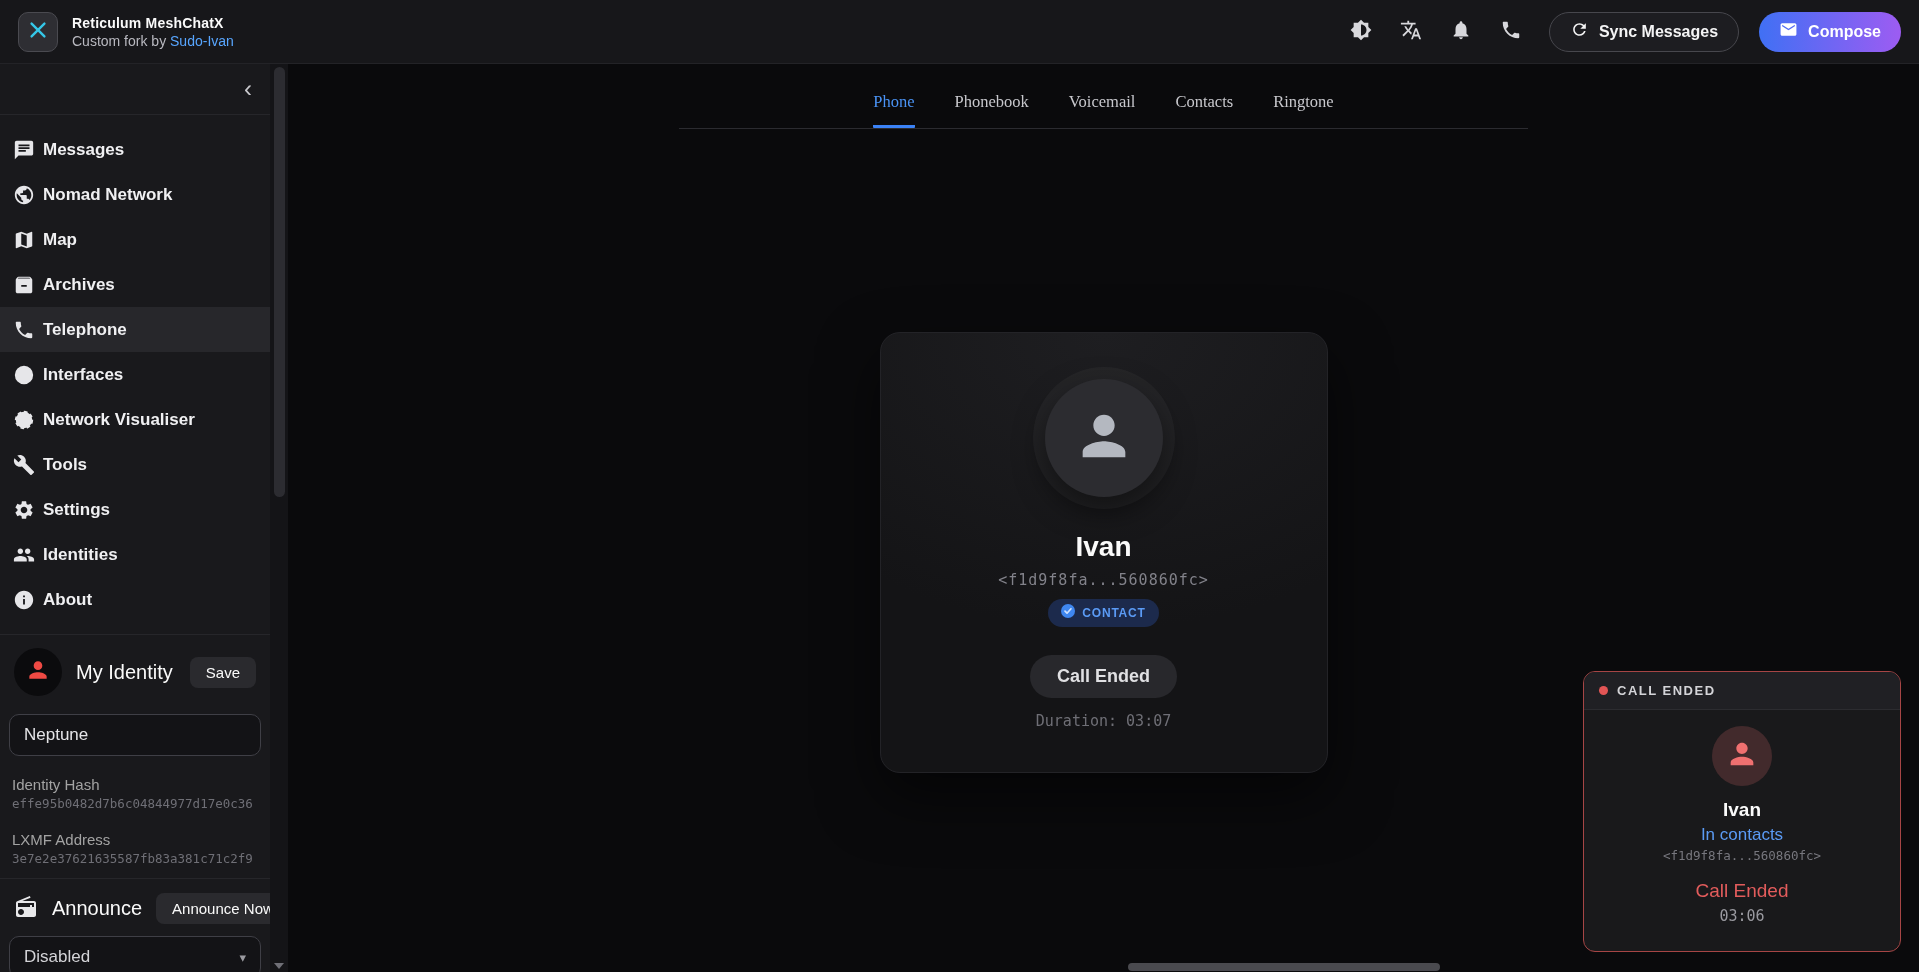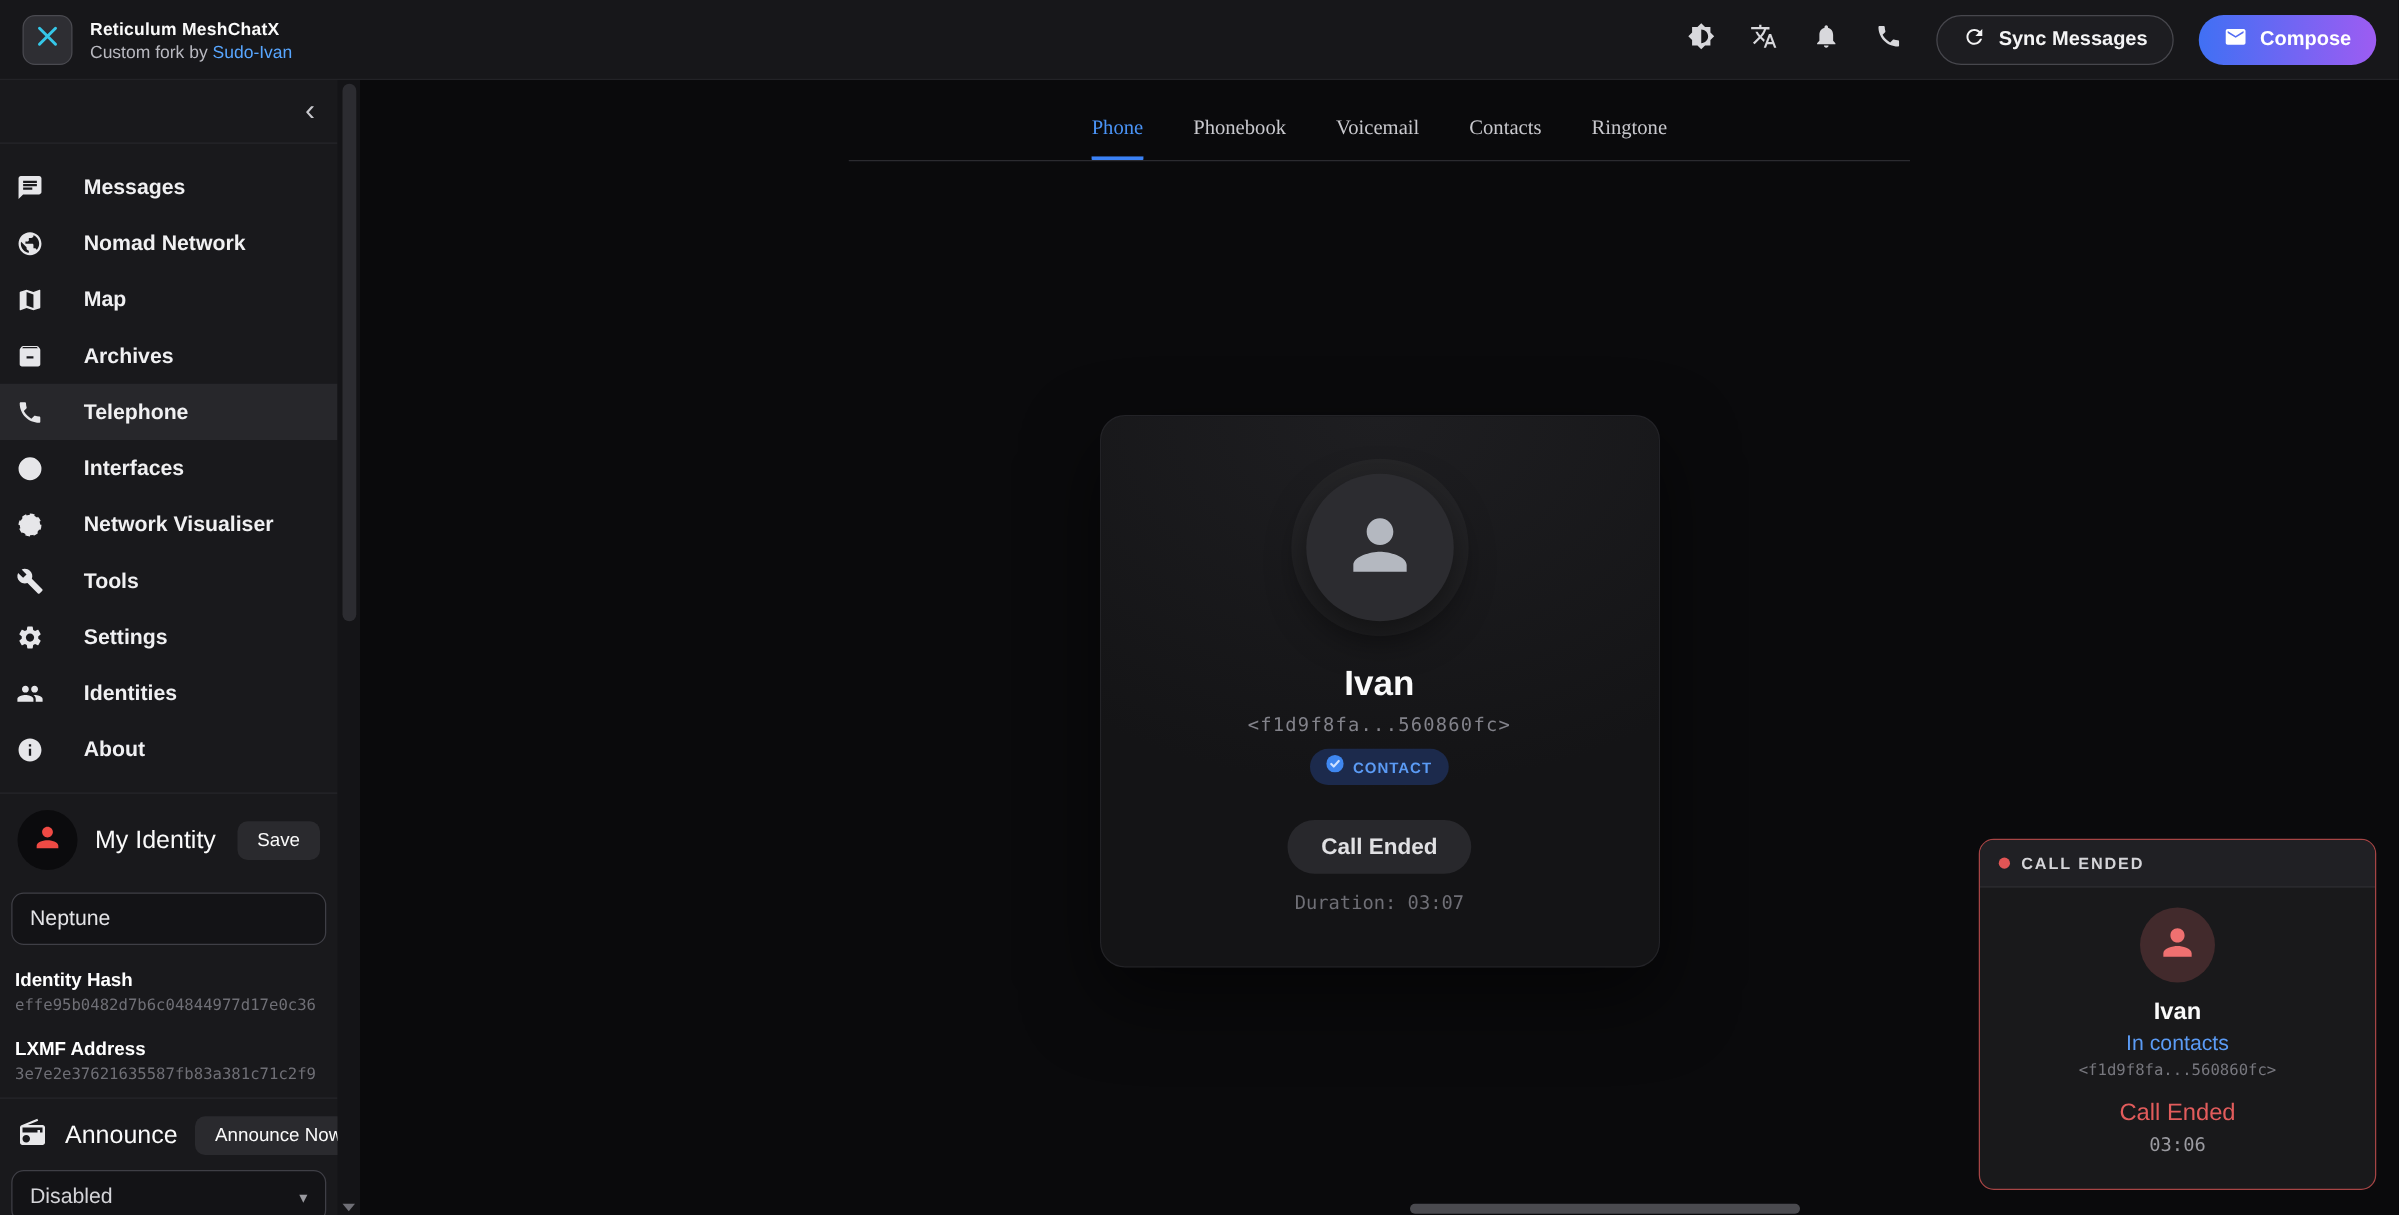--- a/index.html
+++ b/index.html
@@ -43,21 +43,21 @@
   
   .sidebar {
     width:288px; background:#19191c; position:relative; overflow:hidden; flex:none;
   }
   .sidebar-inner { width:270px; }
   .collapse-row { height:50px; display:flex; align-items:center; justify-content:flex-end; padding-right:12px; }
   .collapse-btn { color:#c8c8cd; font-size:24px; line-height:20px; cursor:pointer; padding:0 6px; }
   .divider { border-top:1px solid #26262a; }
   .nav { padding-top:12px; }
   .nav-item {
-    height:45px; display:flex; align-items:center; padding:0 13px; gap:32px; cursor:pointer;text-align:center;
+    height:45px; display:flex; align-items:center; padding:0 13px; gap:8px; cursor:pointer;text-align:center;
   }
   .nav-item.active { background:#27272b; }
   .nav-icon { width:22px; height:22px; flex:none; display:flex; align-items:center; justify-content:center; }
   .nav-icon svg { fill:#e6e6e9; }
   .nav-label { font-size:17px; font-weight:bold; color:#f0f0f2; white-space:nowrap; }
 
   .identity-row { display:flex; align-items:center; padding:13px 14px 0 14px; gap:14px; }
   .identity-avatar {
     width:48px; height:48px; border-radius:50%; background:#0b0b0d;
     display:flex; align-items:center; justify-content:center; flex:none;
@@ -67,21 +67,21 @@
   .small-btn {
     margin-left:auto; background:#2a2a2e; border:none; border-radius:8px; color:#fafafa;
     font-size:15px; font-weight:normal; padding:7px 16px; cursor:pointer;
     font-family:"Liberation Sans", sans-serif; white-space:nowrap;
   }
   .text-input {
     margin:18px 9px 0 9px; width:252px; height:42px; background:#131316;
     border:1px solid #3f3f46; border-radius:10px; color:#e4e4e7; font-size:17px;
     padding:0 14px; font-family:"Liberation Sans", sans-serif;
   }
-  .field-label { font-size:15px; color:#ffffff; margin:20px 12px 3px 12px;font-weight:bold; }
+  .field-label { font-size:15px; color:#a3a3a3; margin:20px 12px 3px 12px; }
   .field-value { font-size:12.5px; color:#6f6f76; margin:0 12px; font-family:"DejaVu Sans Mono", monospace; word-break:break-all; }
   .divider-2 { border-top:1px solid #26262a; margin-top:12px; }
   .announce-row { display:flex; align-items:center; padding:14px 14px 0 14px; gap:14px; }
   .announce-icon svg { fill:#e8e8ea; }
   .select-box {
     margin:12px 9px 0 9px; width:252px; height:42px; background:#131316;
     border:1px solid #3f3f46; border-radius:10px; color:#d4d4d8; font-size:17px;
     padding:0 14px; display:flex; align-items:center; justify-content:space-between; cursor:pointer;
   }
   .select-caret { color:#9a9aa0; font-size:13px; }

